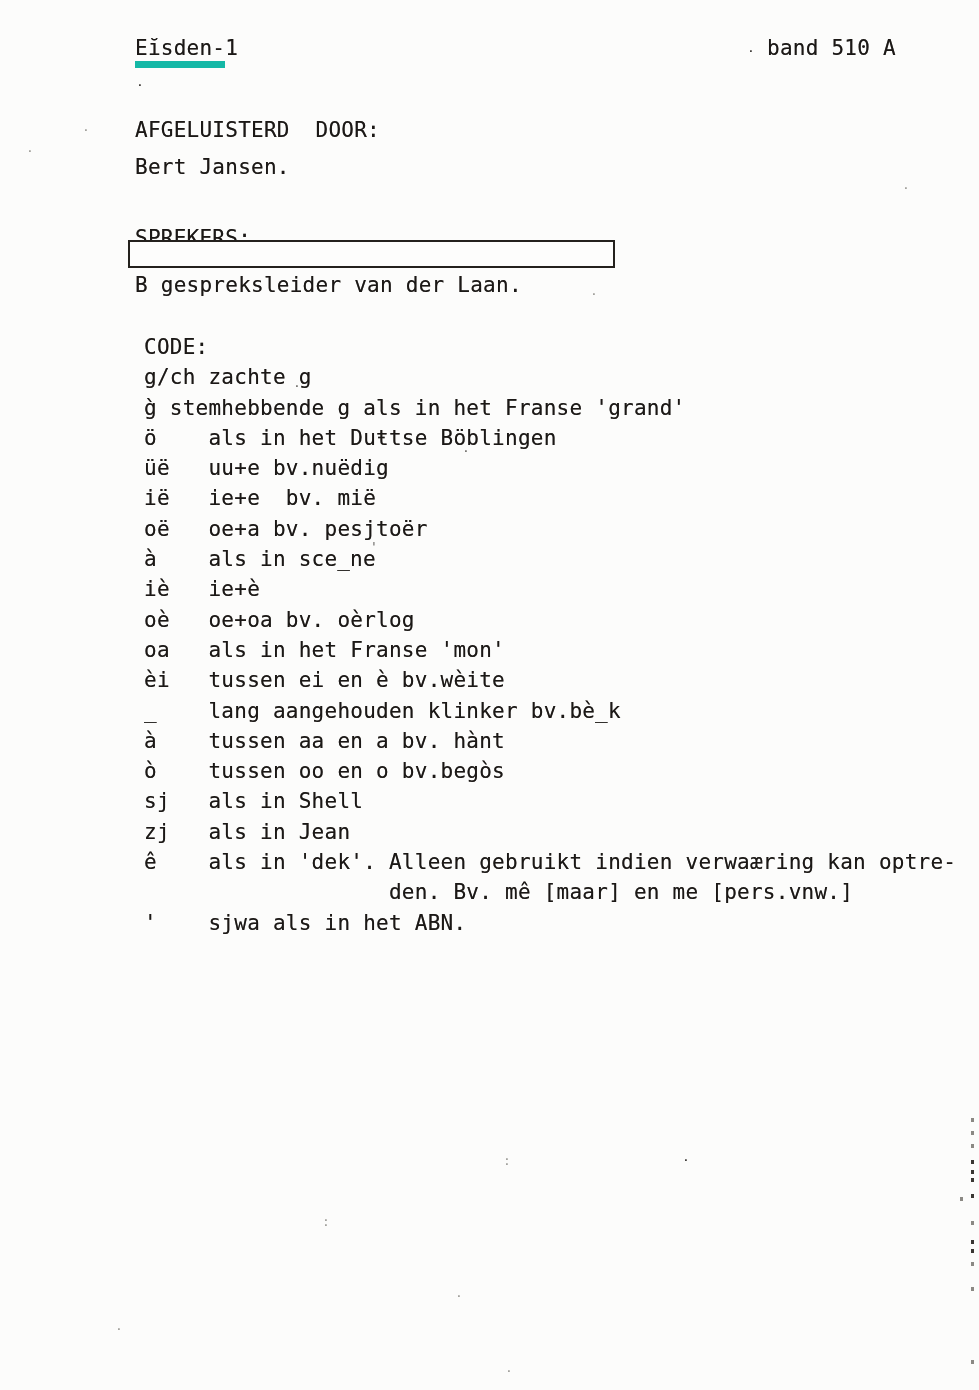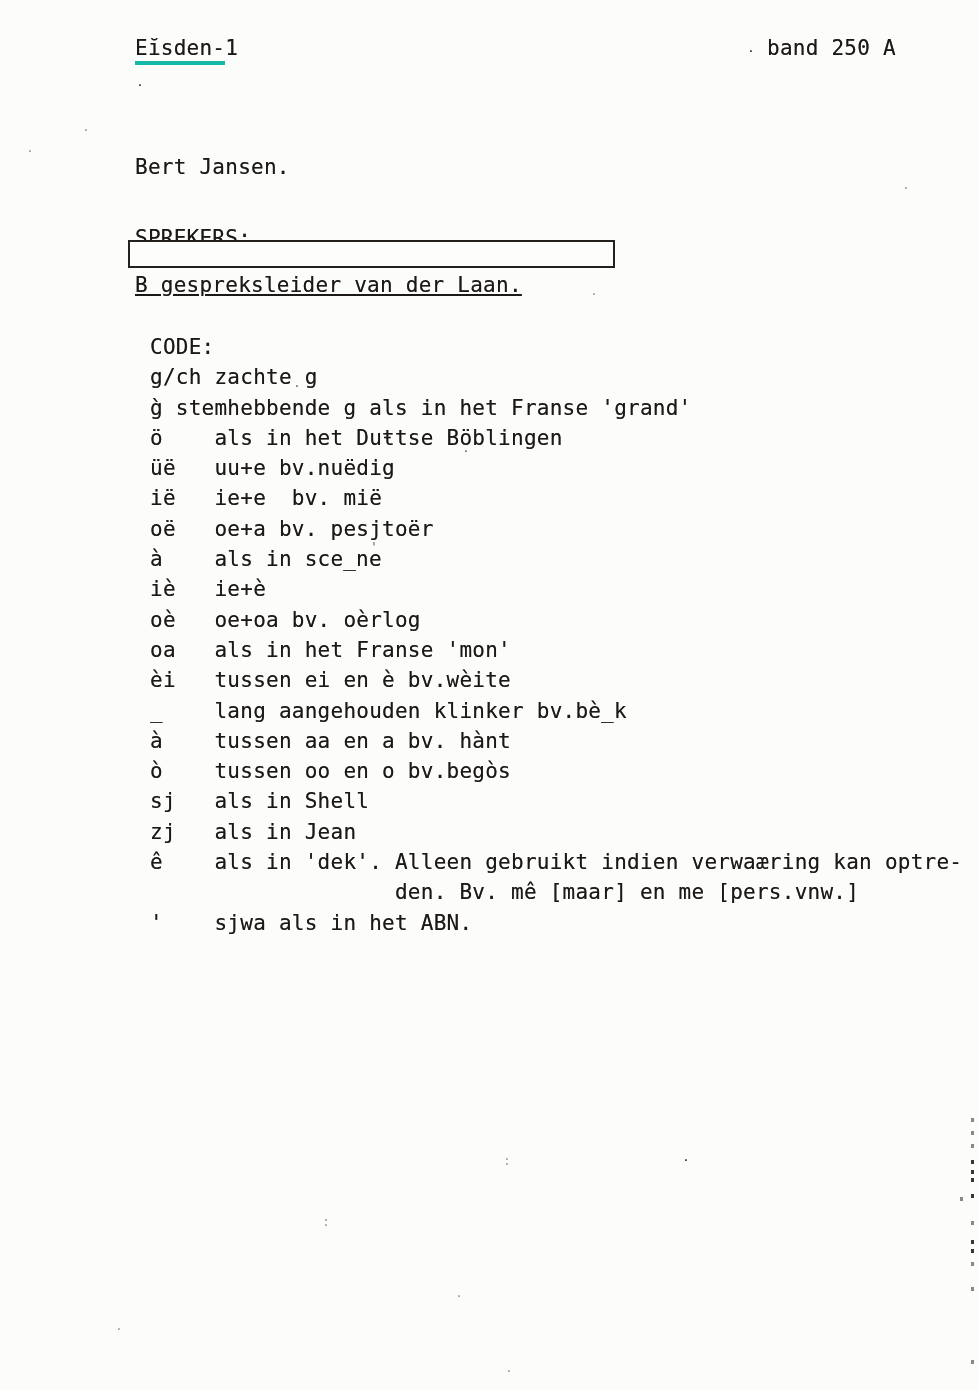--- a/index.html
+++ b/index.html
@@ -6,48 +6,49 @@
   .page{
     position:relative;width:979px;height:1390px;margin:0 auto;
     background:#fcfcfb;overflow:hidden;
     font-family:"DejaVu Sans Mono","Liberation Mono",monospace;
     font-size:21px;color:#1b1816;letter-spacing:.25px;
     text-shadow:0 0 .5px rgba(25,20,15,.55);
   }
   .abs{position:absolute;white-space:pre;line-height:30.3px;}
   .hdr-left{left:135px;top:33px;}
   .hdr-right{left:767px;top:33px;}
-  .u-line{border-bottom:4px solid #14b8a6;padding-bottom:1px;}
+  .u-line{border-bottom:7px solid #14b8a6;padding-bottom:1px;}
   .afg-label{left:135px;top:115px;}
   .afg-name{left:135px;top:152px;}
   .spk-label{left:135px;top:223px;}
   .spk-box{
     position:absolute;left:128px;top:240px;width:487px;height:28px;
     border:2px solid #24211d;background:#fdfdfc;box-sizing:border-box;
   }
   .spk-info{left:618px;top:240px;}
-  .spk-leader{left:135px;top:270px;text-decoration:underline;}
-  .code-block{position:absolute;left:150px;top:332px;white-space:pre;line-height:30.3px;}
+  .spk-leader{left:135px;top:270px;}
+  .code-block{position:absolute;left:144px;top:332px;white-space:pre;line-height:30.3px;}
   .speck{position:absolute;font-size:13px;line-height:13px;letter-spacing:0;
          transform:translateY(-11px);text-shadow:none;}
   .speck.faint{color:#9a9994;}
   .speck.mid{color:#6b6965;}
   .speck.dark{color:#2c2925;}
   .tick{position:absolute;width:3px;height:4px;background:#8b8984;}
   .tick.dark{background:#3a3733;}
 </style>
 </head>
 <body>
 
 <div class="page">
 
   <div class="abs hdr-left"><span class="u-line">Eĭsden-</span><span>1</span></div>
 
-  <div class="abs hdr-right">band 250 A</div>
+  <div class="abs hdr-right">band 510 A</div>
 
+  <div class="abs afg-label">AFGELUISTERD  DOOR:</div>
   <div class="abs afg-name">Bert Jansen.</div>
 
   <div class="abs spk-label">SPREKERS:</div>
 
   <div class="spk-box"></div>
 
   <div class="abs spk-leader">B gespreksleider van der Laan.</div>
 
   <div class="code-block"><div>CODE:</div><div>g/ch zachte g</div><div>g̀ stemhebbende g als in het Franse 'grand'</div><div>ö    als in het Duŧtse Böblingen</div><div>üë   uu+e bv.nuëdig</div><div>ië   ie+e  bv. mië</div><div>oë   oe+a bv. pesjtoër</div><div>à    als in sce̲ne</div><div>iè   ie+è</div><div>oè   oe+oa bv. oèrlog</div><div>oa   als in het Franse 'mon'</div><div>èi   tussen ei en è bv.wèite</div><div>_    lang aangehouden klinker bv.bè̲k</div><div>à    tussen aa en a bv. hànt</div><div>ò    tussen oo en o bv.begòs</div><div>sj   als in Shell</div><div>zj   als in Jean</div><div>ê    als in 'dek'. Alleen gebruikt indien verwaæring kan optre-</div><div>                   den. Bv. mê [maar] en me [pers.vnw.]</div><div>'    sjwa als in het ABN.</div></div>
 

